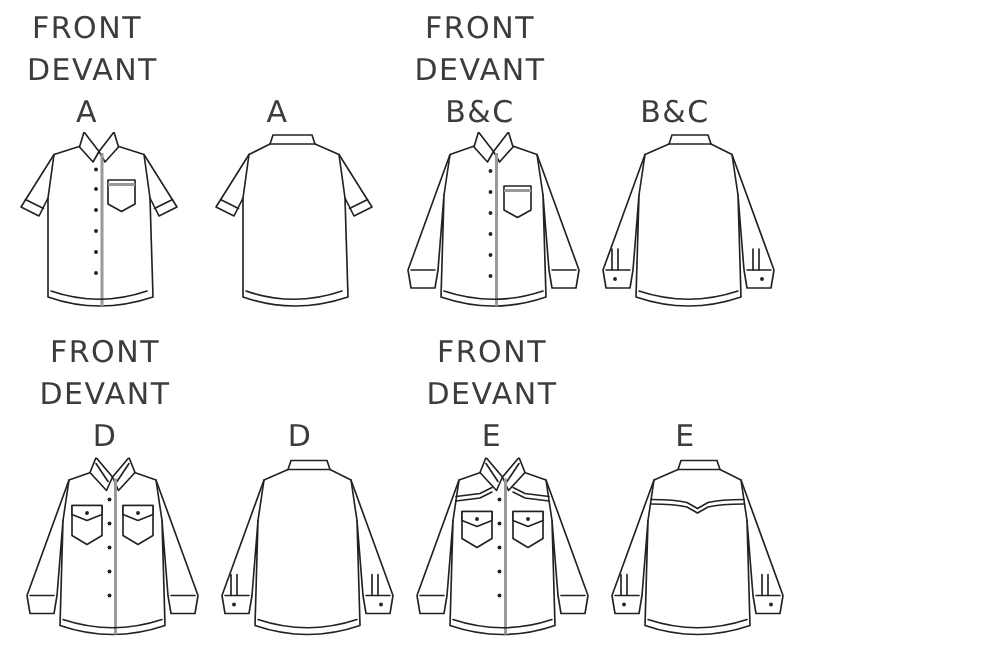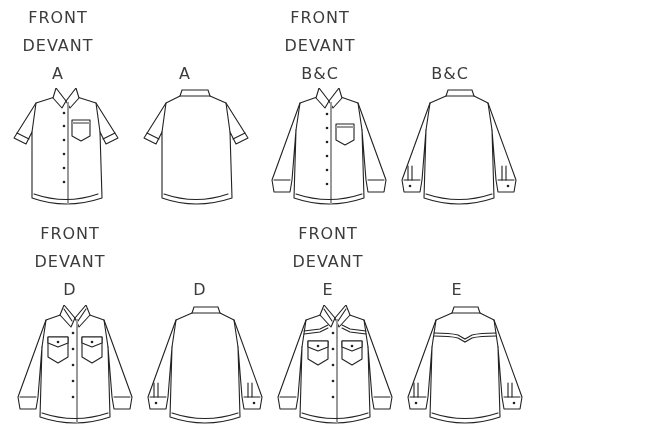--- a/index.html
+++ b/index.html
@@ -1,18 +1,18 @@
 <!DOCTYPE html>
 <html><head>
   <meta charset="utf-8">
   <style>
     html, body { margin: 0; padding: 0; background: #ffffff; }
     body { width: 666px; height: 434px; position: relative; overflow: hidden;
            font-family: "DejaVu Sans", sans-serif; color: #3a3a3a; }
-    .label { position: absolute; font-size: 16px; letter-spacing: 1px; line-height: 28px;
+    .label { position: absolute; font-size: 20px; letter-spacing: 1px; line-height: 28px;
              text-align: center; font-weight: normal; color: #3c3c3c; }
     .view { position: absolute; }
     svg .o { fill: #fff; stroke: #222; stroke-width: 1.1; stroke-linejoin: round; stroke-linecap: round; }
     svg .l { fill: none; stroke: #222; stroke-width: 1.1; stroke-linecap: round; }
     svg .g { fill: none; stroke: #999; stroke-width: 2; }
     svg .b { fill: #222; }
   </style>
 </head>
 <body>
 

